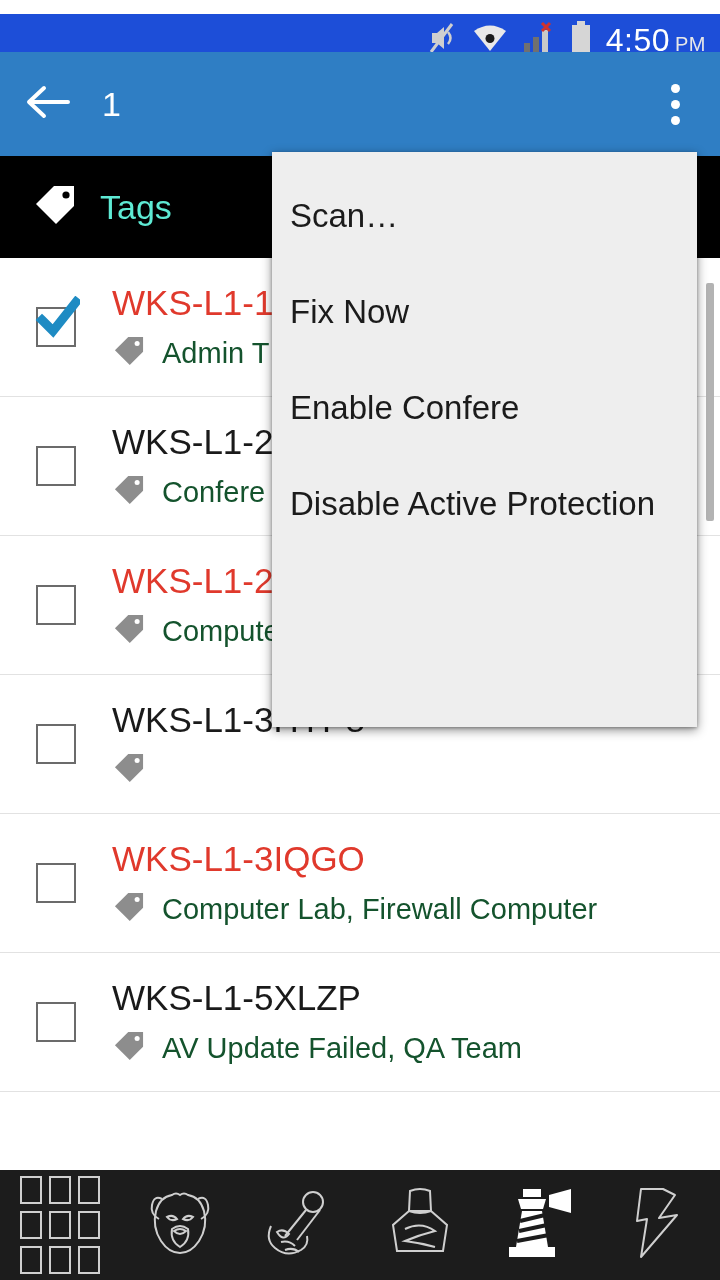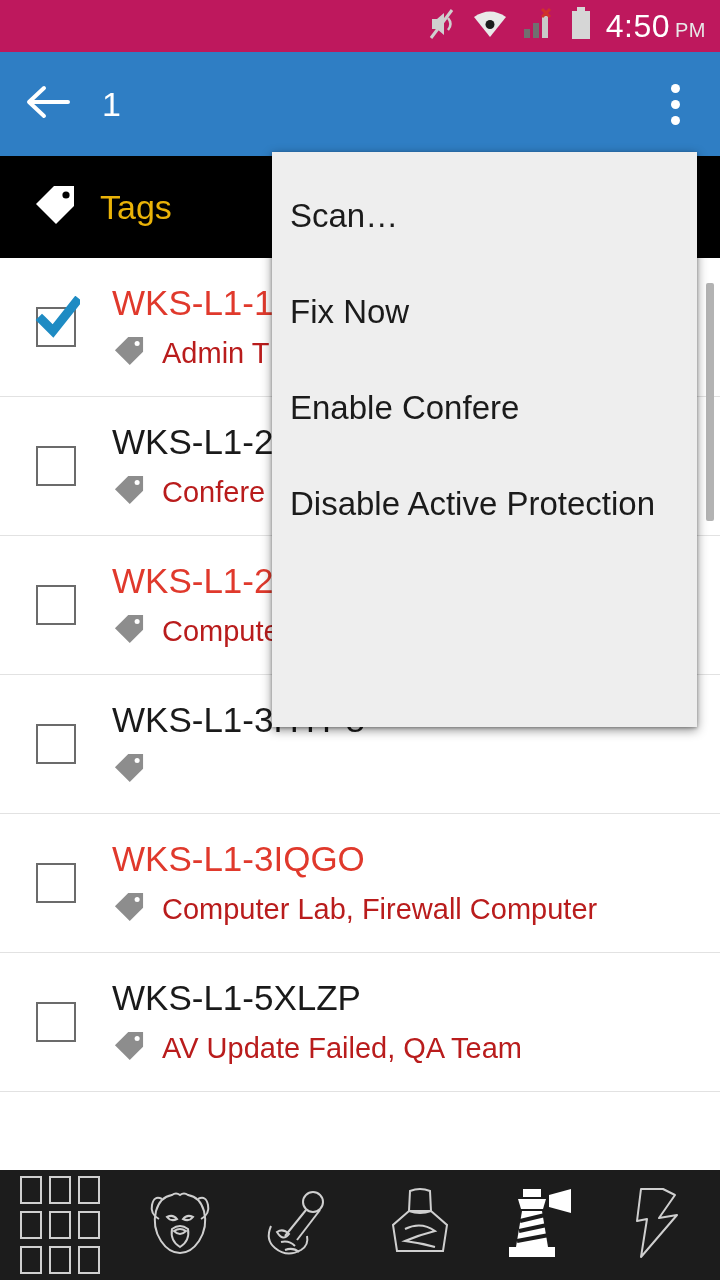--- a/index.html
+++ b/index.html
@@ -6,23 +6,23 @@
   html, body {
     width: 720px; height: 1280px;
     font-family: "Liberation Sans", sans-serif;
     background: #ffffff;
     overflow: hidden;
   }
   .screen { position: relative; width: 720px; height: 1280px; overflow: hidden; }
 
   
   .statusbar {
-    position: absolute; top: 0; left: 0;
+    position: absolute; top: 14px; left: 0;
     width: 720px; height: 52px;
-    background: #be185d;
+    background: #1d4ed8;
     display: flex; align-items: center; justify-content: flex-end;
     padding-right: 14px;
   }
   .sb-icons { display: flex; align-items: center; gap: 14px; }
   .sb-icon { display: block; }
   .sb-time {
     color: #ffffff; font-size: 32px; letter-spacing: 0.5px;
     margin-left: 14px; display: flex; align-items: baseline; gap: 5px;
   }
   .sb-ampm { font-size: 20px; color: #e8e8e8; }
@@ -43,21 +43,21 @@
   .dot { width: 9px; height: 9px; border-radius: 50%; background: #ffffff; }
 
   
   .tagsbar {
     position: absolute; top: 156px; left: 0;
     width: 720px; height: 102px;
     background: #000000;
     display: flex; align-items: center;
   }
   .tagsbar .tag-ico { margin-left: 32px; }
-  .tagsbar-label { color: #eab308; font-size: 34px; margin-left: 22px; }
+  .tagsbar-label { color: #5eead4; font-size: 34px; margin-left: 22px; }
 
   
   .list {
     position: absolute; top: 258px; left: 0;
     width: 720px; height: 912px;
     background: #ffffff;
     overflow: hidden;
   }
   .row {
     position: relative;
@@ -75,21 +75,21 @@
   .check {
     position: absolute; left: -4px; top: -13px;
     width: 46px; height: 46px;
   }
   .row-texts { display: flex; flex-direction: column; justify-content: space-between; gap: 14px; overflow: hidden; }
   .row-title { font-size: 35px; line-height: 38px; white-space: nowrap; }
   .row-title.red { color: #e0392c; }
   .row-title.black { color: #1a1a1a; }
   .row-tags { display: flex; align-items: center; gap: 16px; }
   .row-tags .tag-ico { flex: none; }
-  .row-tags-label { font-size: 29px; color: #b91c1c; white-space: nowrap; }
+  .row-tags-label { font-size: 29px; color: #14532d; white-space: nowrap; }
 
   
   .scrollbar {
     position: absolute; right: 6px; top: 283px;
     width: 8px; height: 238px;
     background: #b3b3b3; border-radius: 2px;
     z-index: 5;
   }
 
   

